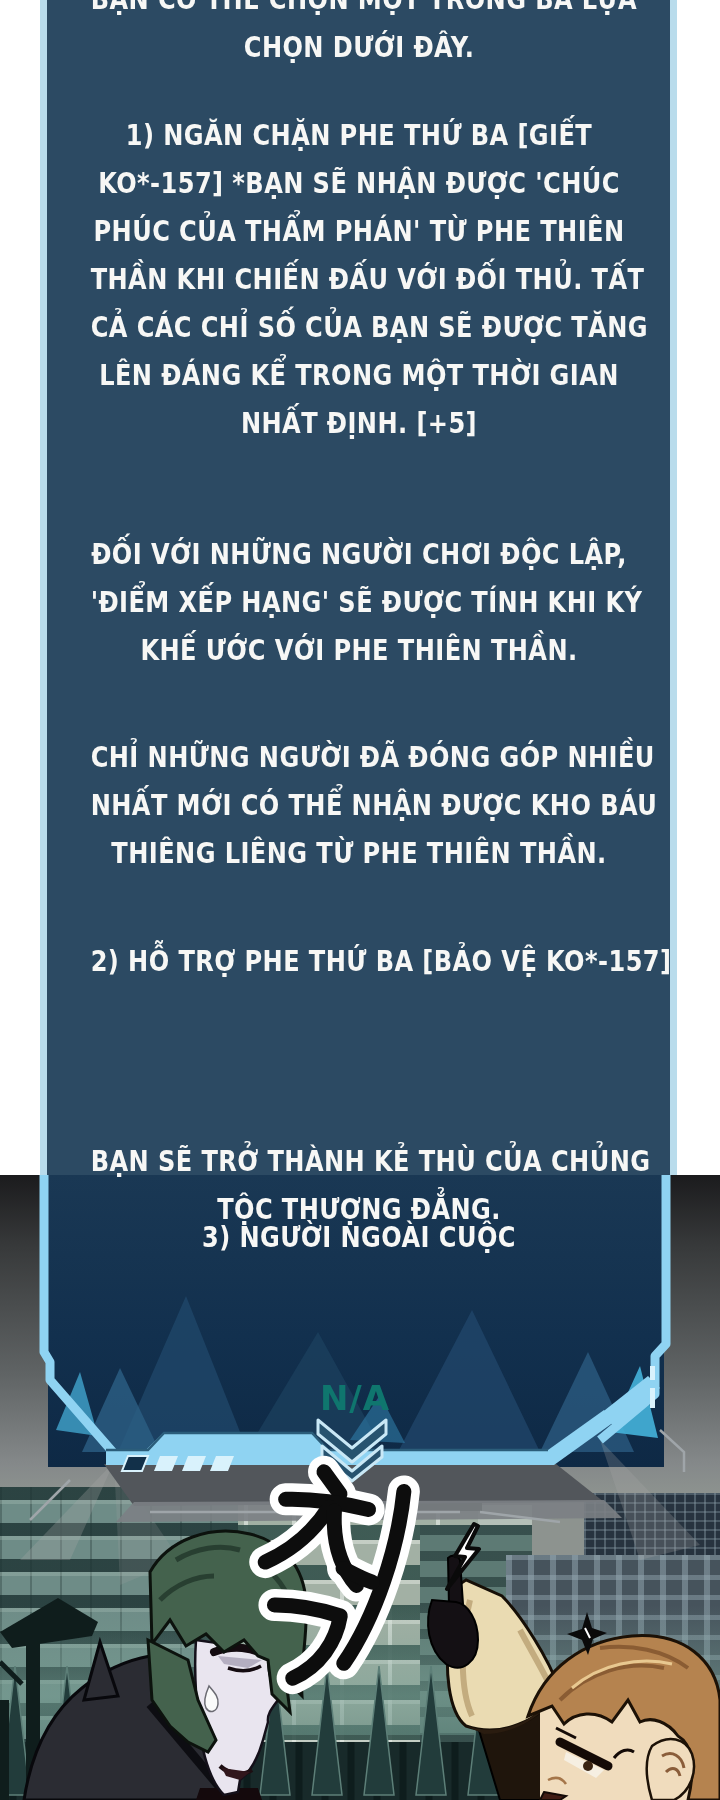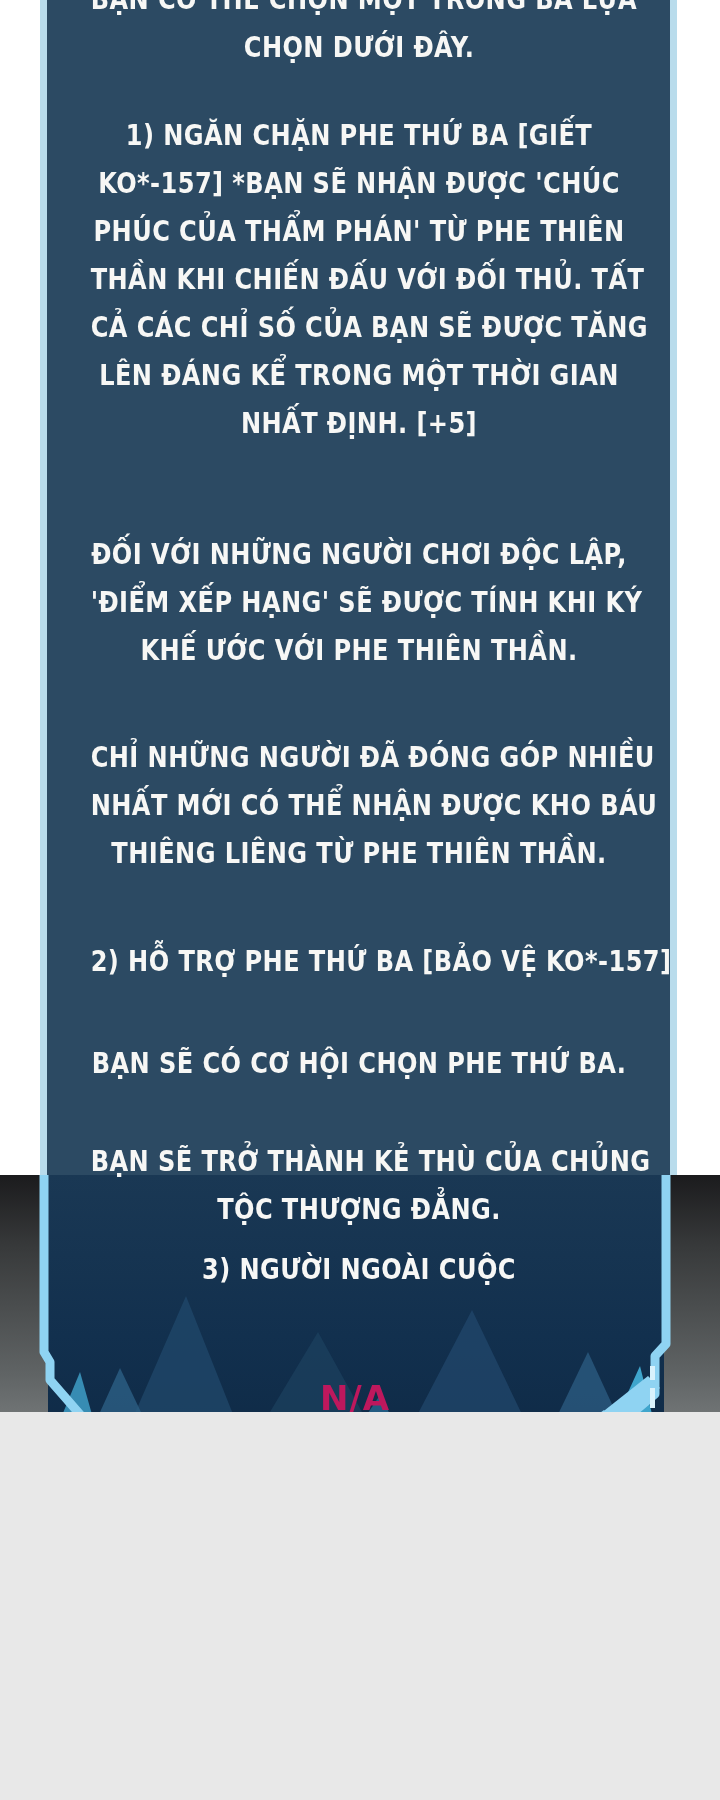--- a/index.html
+++ b/index.html
@@ -1,16 +1,16 @@
 <!DOCTYPE html>
 <html><head>
 <meta charset="utf-8">
 <style>
   html,body{margin:0;padding:0;background:#e8e8e8;}
-  .stage{position:relative;width:720px;height:1412px;overflow:hidden;background:#ffffff;
+  .stage{position:relative;width:720px;height:1800px;overflow:hidden;background:#ffffff;
          font-family:"DejaVu Sans",sans-serif;}
   
   .scene{position:absolute;left:0;top:1175px;width:720px;height:625px;
          background:linear-gradient(180deg,#1b1b1d 0px,#37393a 70px,#606465 200px,#85898a 290px,#8d938f 320px);}
   .scene > div{position:absolute;}
   .bldg-left{left:0;top:312px;width:238px;height:313px;background-color:#6e8c87;
     background-image:repeating-linear-gradient(180deg,rgba(27,49,49,.8) 0 13px,rgba(190,210,200,.25) 13px 17px,rgba(0,0,0,0) 17px 36px),
                      repeating-linear-gradient(90deg,rgba(10,25,25,.25) 0 2px,rgba(0,0,0,0) 2px 30px);}
   .bldg-center{left:238px;top:310px;width:240px;height:315px;background-color:#a2b0a4;
     background-image:repeating-linear-gradient(180deg,rgba(52,82,76,.9) 0 15px,rgba(230,235,228,.5) 15px 19px,rgba(0,0,0,0) 19px 40px),
@@ -31,21 +31,21 @@
   
   .panel-top{position:absolute;left:47px;top:0;width:623px;height:1175px;background:#2c4a63;}
   .panel-bottom{position:absolute;left:48px;top:1175px;width:616px;height:292px;
                 background:linear-gradient(180deg,#1a3854 0,#12304e 55%,#0e2945 100%);}
   .b-left{position:absolute;left:40px;top:0;width:7px;height:1175px;background:#b9dcec;}
   .b-right{position:absolute;left:670px;top:0;width:7px;height:1175px;background:#b9dcec;}
   
   .para{position:absolute;left:47px;width:624px;text-align:center;color:#f7f7f5;}
   .tline{font-weight:700;font-size:28px;line-height:48px;transform:scaleX(.86);
          transform-origin:50% 50%;white-space:nowrap;letter-spacing:.5px;}
-  .na{position:absolute;left:47px;width:616px;top:1378px;text-align:center;color:#be185d;
+  .na{position:absolute;left:47px;width:616px;top:1378px;text-align:center;color:#0f766e;
       font-weight:700;font-size:34px;line-height:40px;letter-spacing:1px;}
   svg.overlay{position:absolute;left:0;top:0;pointer-events:none;}
 </style>
 </head>
 <body>
 
 <div class="stage">
 
   <div class="scene">
     <div class="bldg-tower"></div>
@@ -94,28 +94,25 @@
       <div class="tline">KHẾ ƯỚC VỚI PHE THIÊN THẦN.</div>
     </div>
   <div class="para" style="top:734px">
       <div class="tline">CHỈ NHỮNG NGƯỜI ĐÃ ĐÓNG GÓP NHIỀU</div>
       <div class="tline">NHẤT MỚI CÓ THỂ NHẬN ĐƯỢC KHO BÁU</div>
       <div class="tline">THIÊNG LIÊNG TỪ PHE THIÊN THẦN.</div>
     </div>
   <div class="para" style="top:938px">
       <div class="tline">2) HỖ TRỢ PHE THỨ BA [BẢO VỆ KO*-157]</div>
     </div>
-  <div class="para" style="top:1040px">
-      <div class="tline">BẠN SẼ CÓ CƠ HỘI CHỌN PHE THỨ BA.</div>
-    </div>
   <div class="para" style="top:1138px">
       <div class="tline">BẠN SẼ TRỞ THÀNH KẺ THÙ CỦA CHỦNG</div>
       <div class="tline">TỘC THƯỢNG ĐẲNG.</div>
     </div>
-  <div class="para" style="top:1246px">
+  <div class="para" style="top:1214px">
       <div class="tline">3) NGƯỜI NGOÀI CUỘC</div>
     </div>
   <div class="na">N/A</div>
 
   <svg class="overlay" width="720" height="1800" viewBox="0 0 720 1800">
 
     <g>
       <polygon points="114,1462 20,1560 70,1560" fill="#a9a9a9" opacity=".28"></polygon>
       <polygon points="114,1462 120,1585 180,1560" fill="#a9a9a9" opacity=".18"></polygon>
       <polygon points="600,1440 700,1545 640,1560" fill="#a9a9a9" opacity=".25"></polygon>

